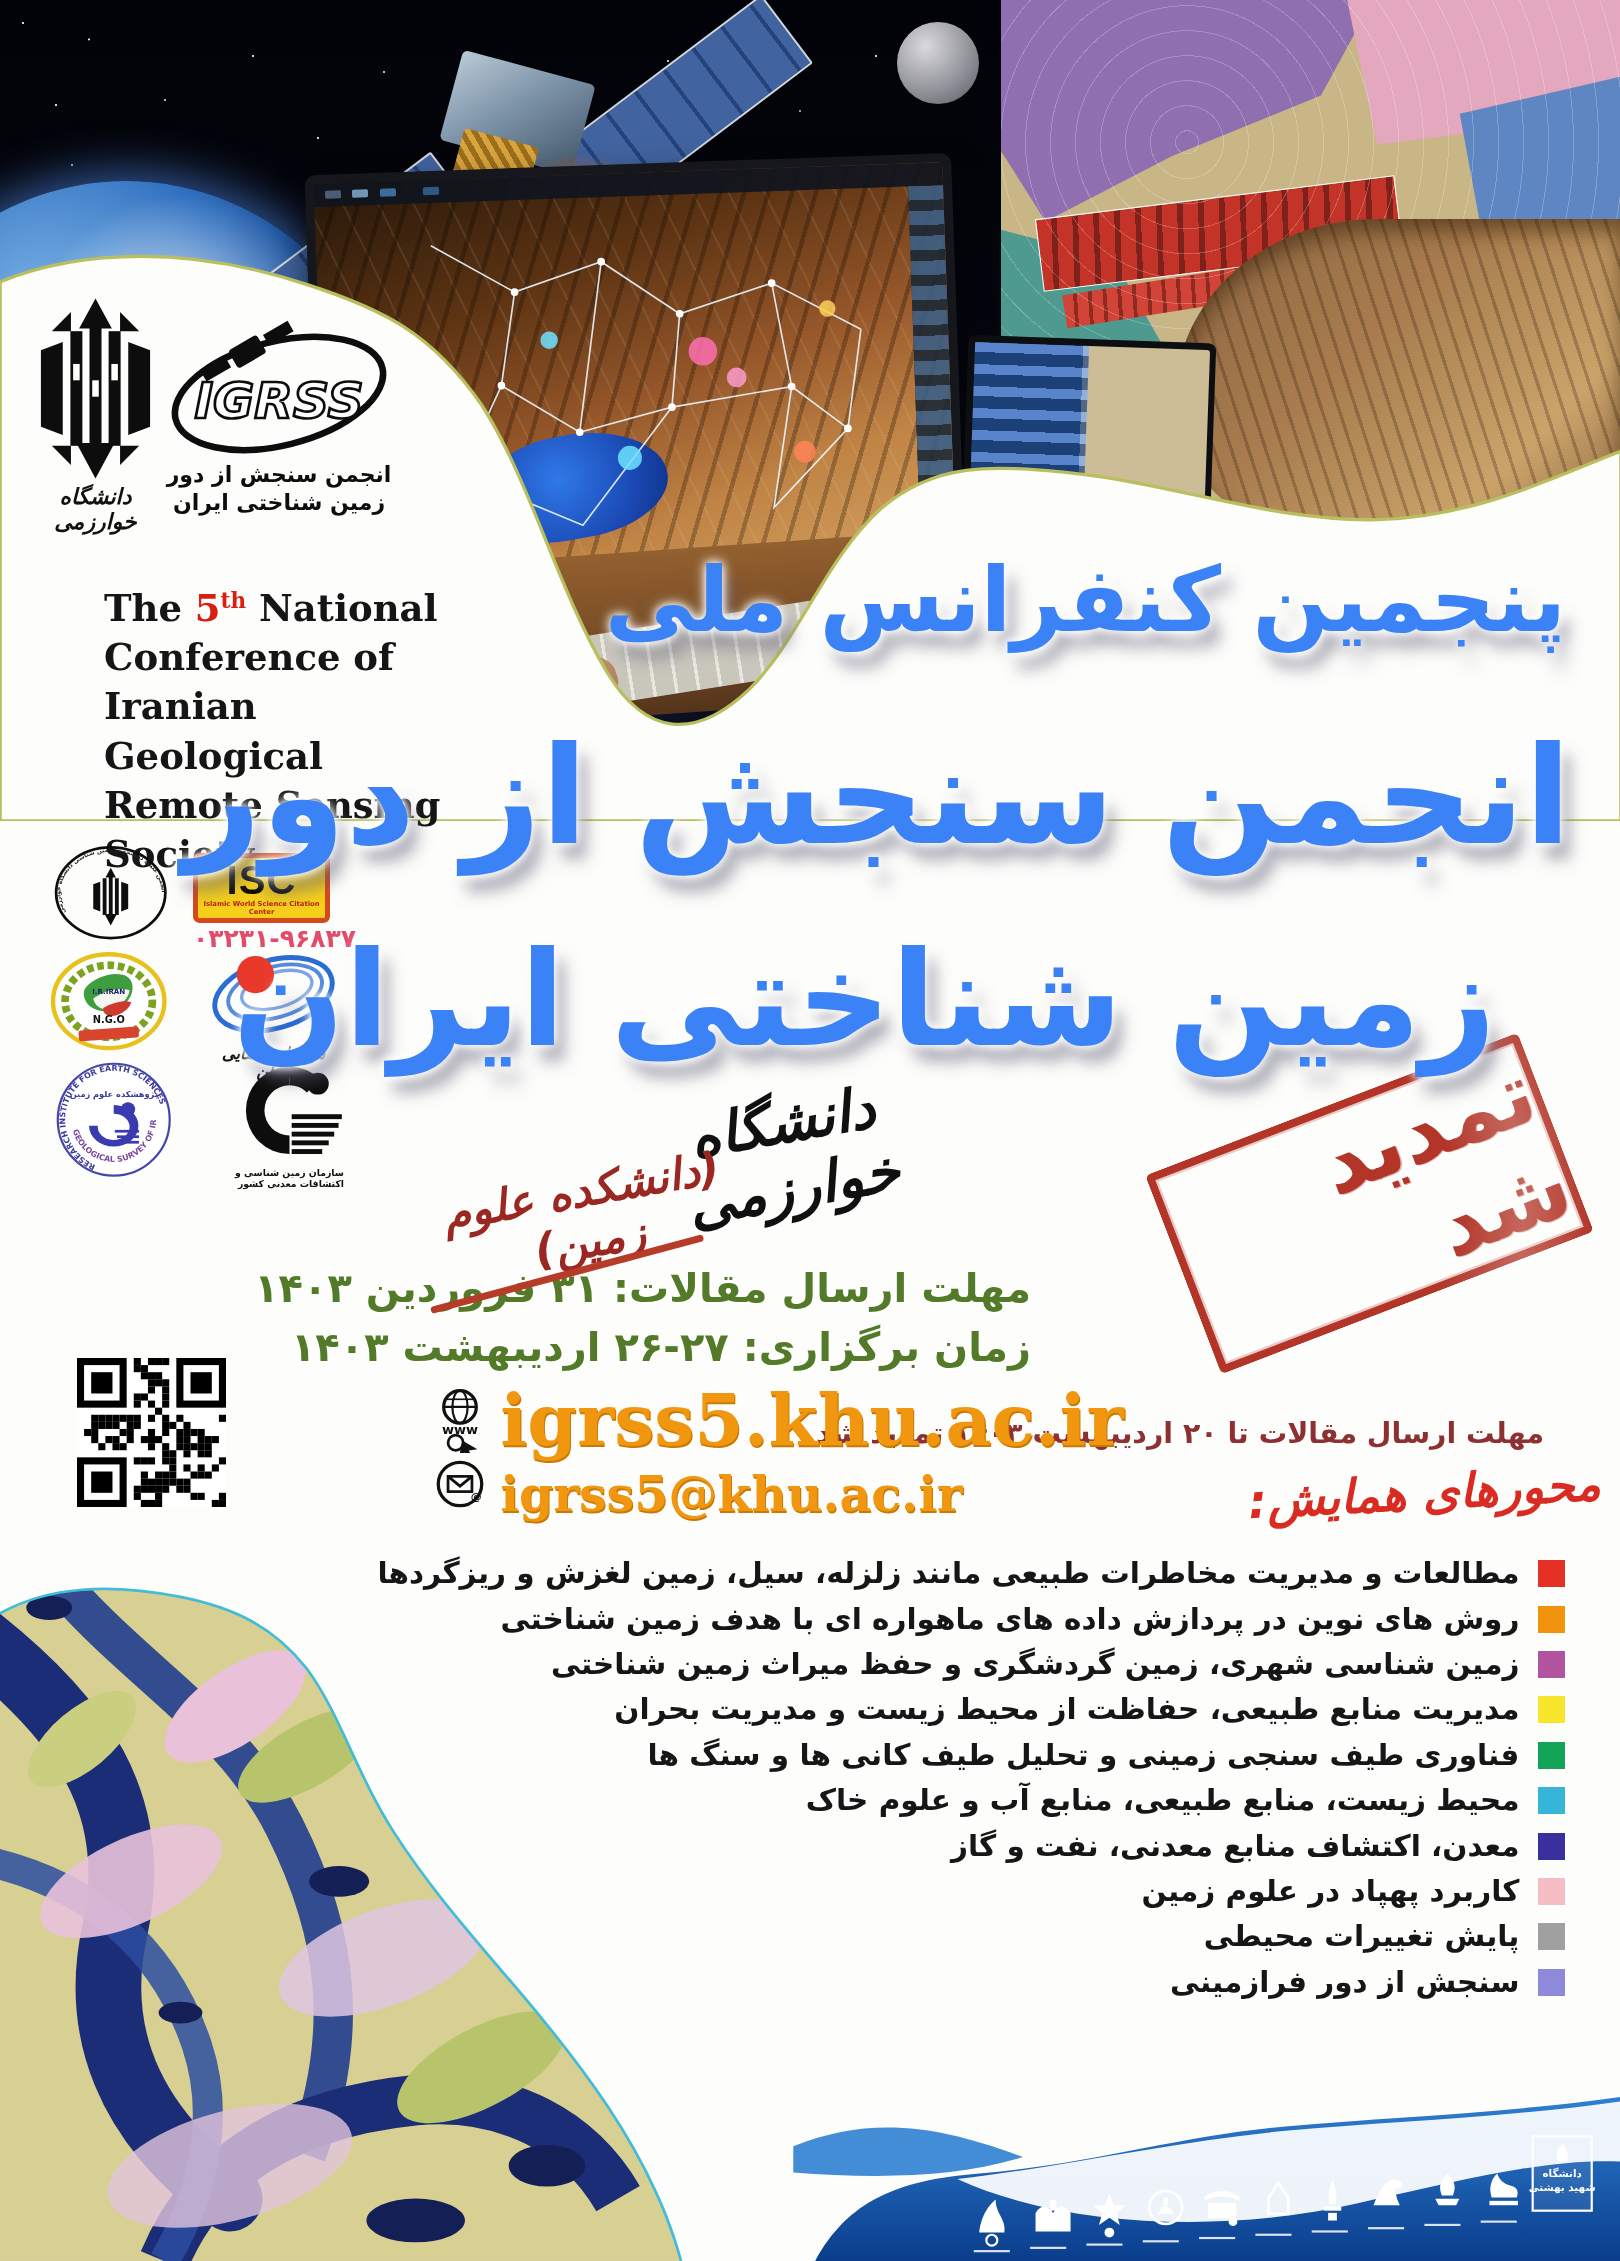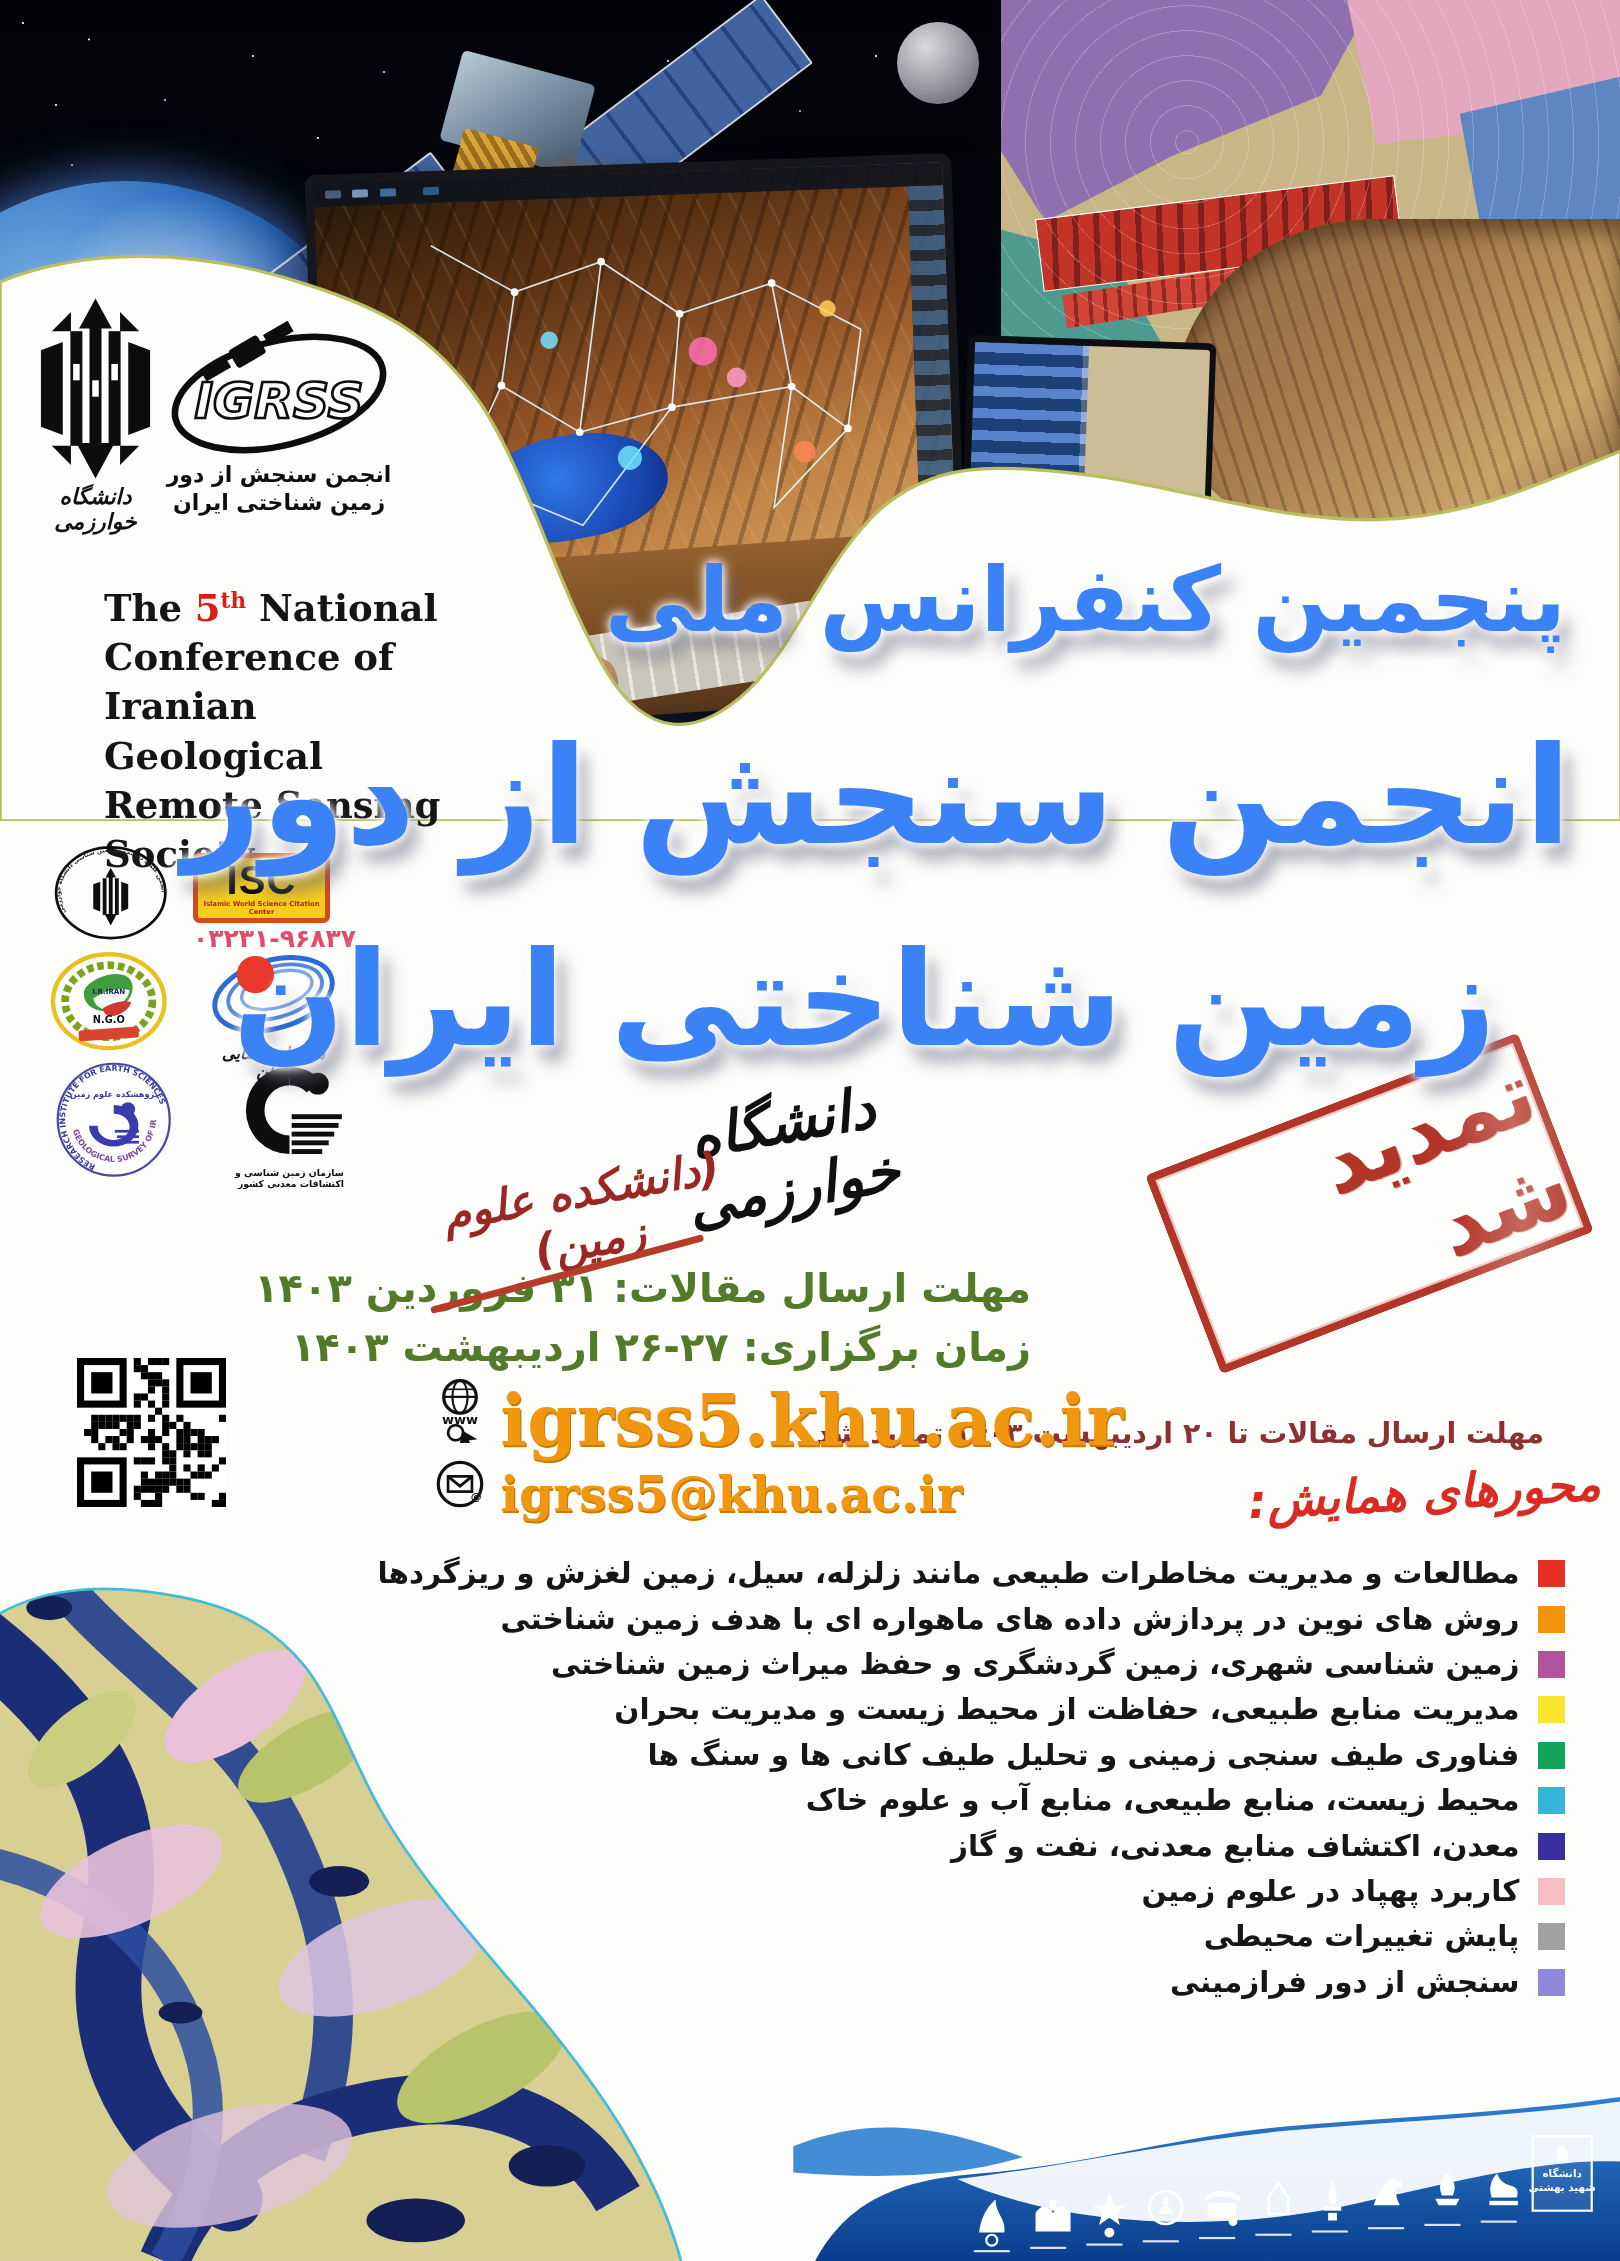--- a/index.html
+++ b/index.html
@@ -131,21 +131,21 @@
       text-shadow:0 0 5.5px #fff,1.6px 2.2px 0 rgba(255,255,255,.8);}
   .date1{right:590px;top:1265px;}
   .date2{right:590px;top:1324px;}
   .strike{position:absolute;left:431px;top:1307px;width:282px;height:7.1px;background:#b63b28;
       transform:rotate(-15deg);transform-origin:0 50%;border-radius:3.3px;z-index:7;}
   .ext-note{position:absolute;right:77px;top:1417px;direction:rtl;font-weight:bold;font-size:28.4px;
       color:#8d3031;white-space:nowrap;}
   
   .contact-text{font-family:"DejaVu Serif","Liberation Serif",serif;font-weight:bold;color:#f0970f;
       text-shadow:1.1px 1.6px 0 #c97a06;white-space:nowrap;}
-  .web-row{position:absolute;left:435px;top:1378px;display:flex;align-items:flex-start;gap:15.3px;}
+  .web-row{position:absolute;left:435px;top:1378px;display:flex;align-items:center;gap:15.3px;}
   .web-row .contact-text{font-size:71px;}
   .mail-row{position:absolute;left:435px;top:1445px;display:flex;align-items:center;gap:15.3px;}
   .mail-row .contact-text{font-size:49px;margin-top:20px;}
   
   .qr{position:absolute;left:77px;top:1358px;width:149px;height:149px;}
   
   .themes-heading{position:absolute;right:19.7px;top:1465px;direction:rtl;font-style:italic;font-weight:bold;
       font-size:47px;color:#d92b21;transform:rotate(-3deg);white-space:nowrap;}
   .topic{position:absolute;right:56px;direction:rtl;display:flex;align-items:center;gap:18.6px;z-index:8;}
   .bullet{width:27px;height:27px;flex:0 0 27px;box-shadow:0 0 0 1.6px rgba(255,255,255,.9);}

